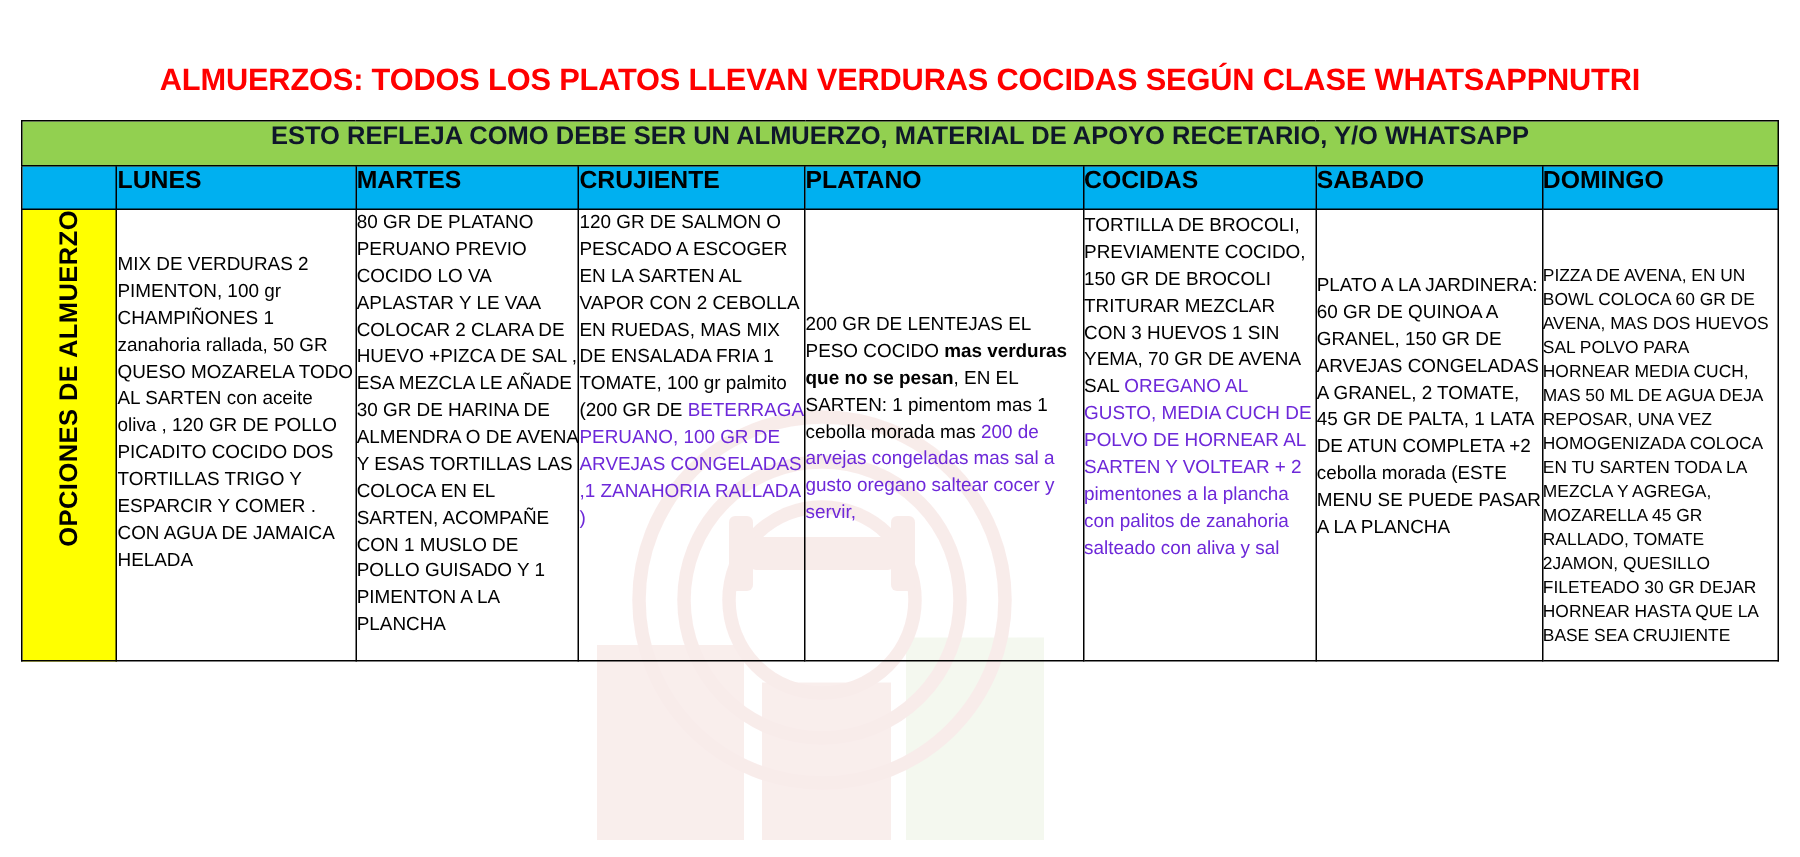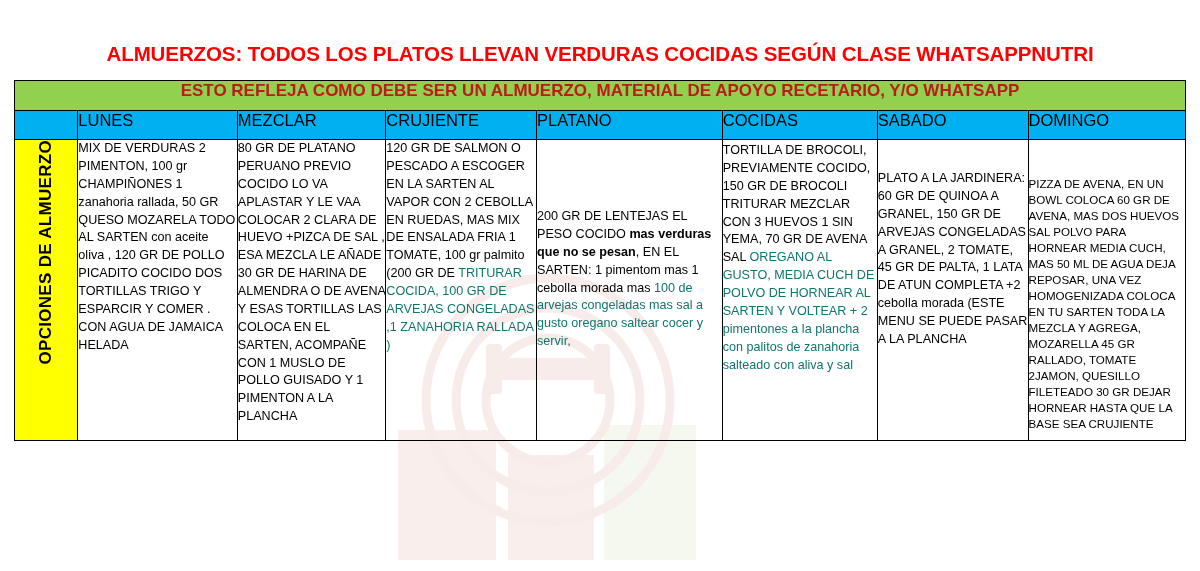--- a/index.html
+++ b/index.html
@@ -60,26 +60,26 @@
     padding: 0;
   }
 
   .banner {
     background: #92d050;
     text-align: center;
     font-weight: bold;
     font-size: 17px;
     height: 29px;
     vertical-align: middle;
-    color: #b91c1c;
+    color: #0f172a;
   }
 
   .dayhdr {
     background: #00b0f0;
-    font-weight: normal;
+    font-weight: bold;
     font-size: 16.5px;
     height: 28px;
     vertical-align: middle;
     padding-left: 8px;
     color: #000;
   }
 
   .rowlabel {
     background: #ffff00;
     width: 58px;
@@ -100,26 +100,26 @@
     font-size: 12.6px;
     line-height: 1.42;
     padding: 6px 5px 4px 6px;
     height: 300px;
     color: #000;
   }
 
   .cell p { margin: 0; }
 
   .b { font-weight: bold; }
-  .g { color: #0f766e; }
+  .g { color: #6d28d9; }
   .sm { font-size: 11.6px; line-height: 1.38; }
-  .pad-lunes { }
+  .pad-lunes { padding-top: 28px; }
   .pad-jueves { padding-top: 68px; }
   .pad-viernes { padding-top: 2px; }
-  .pad-sabado { padding-top: 30px; }
+  .pad-sabado { padding-top: 42px; }
   .pad-domingo { padding-top: 36px; }
 </style>
 </head>
 <body>
 
 <div class="watermark">
   <svg width="1200" height="571" viewBox="0 0 1200 571" xmlns="http://www.w3.org/2000/svg">
     <g opacity="0.22">
       <rect x="398" y="430" width="98" height="130" fill="#e8b4ae"></rect>
       <rect x="508" y="455" width="86" height="105" fill="#e8b4ae"></rect>
@@ -153,21 +153,21 @@
     </colgroup>
 
     <tbody>
         <tr>
       <td class="banner" colspan="8">ESTO REFLEJA COMO DEBE SER UN ALMUERZO, MATERIAL DE APOYO RECETARIO, Y/O WHATSAPP</td>
     </tr>
 
     <tr>
       <td class="dayhdr"></td>
       <td class="dayhdr">LUNES</td>
-      <td class="dayhdr">MEZCLAR</td>
+      <td class="dayhdr">MARTES</td>
       <td class="dayhdr">CRUJIENTE</td>
       <td class="dayhdr">PLATANO</td>
       <td class="dayhdr">COCIDAS</td>
       <td class="dayhdr">SABADO</td>
       <td class="dayhdr">DOMINGO</td>
     </tr>
 
     <tr>
       <td class="rowlabel">
         <span class="vert">OPCIONES DE ALMUERZO</span>
@@ -175,25 +175,25 @@
 
       <td class="cell">
         <p class="pad-lunes">MIX DE VERDURAS 2 PIMENTON, 100 gr CHAMPIÑONES 1 zanahoria rallada, 50 GR QUESO MOZARELA TODO AL SARTEN con aceite oliva , 120 GR DE POLLO PICADITO COCIDO  DOS TORTILLAS TRIGO Y ESPARCIR Y  COMER . CON AGUA DE JAMAICA HELADA</p>
       </td>
 
       <td class="cell">
         <p>80 GR DE PLATANO PERUANO PREVIO COCIDO LO VA APLASTAR Y LE VAA COLOCAR 2 CLARA DE HUEVO +PIZCA DE SAL , ESA MEZCLA LE AÑADE 30 GR DE HARINA DE ALMENDRA O DE AVENA Y ESAS TORTILLAS LAS COLOCA EN EL SARTEN, ACOMPAÑE CON 1 MUSLO DE POLLO GUISADO Y 1 PIMENTON A LA PLANCHA</p>
       </td>
 
       <td class="cell">
-        <p><span>120 GR DE SALMON O PESCADO A ESCOGER EN LA SARTEN AL VAPOR CON 2 CEBOLLA EN RUEDAS, MAS MIX DE ENSALADA FRIA 1 TOMATE, 100 gr palmito  (200 GR DE </span><span class="g">TRITURAR COCIDA, 100 GR DE ARVEJAS CONGELADAS ,1 ZANAHORIA RALLADA )</span></p>
-      </td>
-
-      <td class="cell">
-        <p class="pad-jueves"><span>200 GR DE LENTEJAS EL PESO COCIDO </span><span class="b">mas verduras que no se pesan</span><span>,  EN EL SARTEN: 1 pimentom mas 1 cebolla morada mas </span><span class="g">100 de arvejas congeladas mas sal a gusto oregano saltear cocer y servir,</span></p>
+        <p><span>120 GR DE SALMON O PESCADO A ESCOGER EN LA SARTEN AL VAPOR CON 2 CEBOLLA EN RUEDAS, MAS MIX DE ENSALADA FRIA 1 TOMATE, 100 gr palmito  (200 GR DE </span><span class="g">BETERRAGA PERUANO, 100 GR DE ARVEJAS CONGELADAS ,1 ZANAHORIA RALLADA )</span></p>
+      </td>
+
+      <td class="cell">
+        <p class="pad-jueves"><span>200 GR DE LENTEJAS EL PESO COCIDO </span><span class="b">mas verduras que no se pesan</span><span>,  EN EL SARTEN: 1 pimentom mas 1 cebolla morada mas </span><span class="g">200 de arvejas congeladas mas sal a gusto oregano saltear cocer y servir,</span></p>
       </td>
 
       <td class="cell">
         <p class="pad-viernes"><span>TORTILLA DE BROCOLI, PREVIAMENTE COCIDO, 150 GR DE BROCOLI TRITURAR MEZCLAR CON 3 HUEVOS 1 SIN YEMA, 70 GR DE AVENA SAL </span><span class="g">OREGANO AL GUSTO, MEDIA CUCH DE POLVO DE HORNEAR AL SARTEN Y VOLTEAR + 2 pimentones a la plancha con palitos de zanahoria salteado con aliva y sal</span></p>
       </td>
 
       <td class="cell">
         <p class="pad-sabado">PLATO A LA JARDINERA: 60 GR DE QUINOA A GRANEL, 150 GR DE ARVEJAS CONGELADAS A GRANEL, 2  TOMATE, 45 GR DE PALTA, 1 LATA DE ATUN COMPLETA +2 cebolla morada (ESTE MENU  SE PUEDE PASAR A LA PLANCHA</p>
       </td>
 

